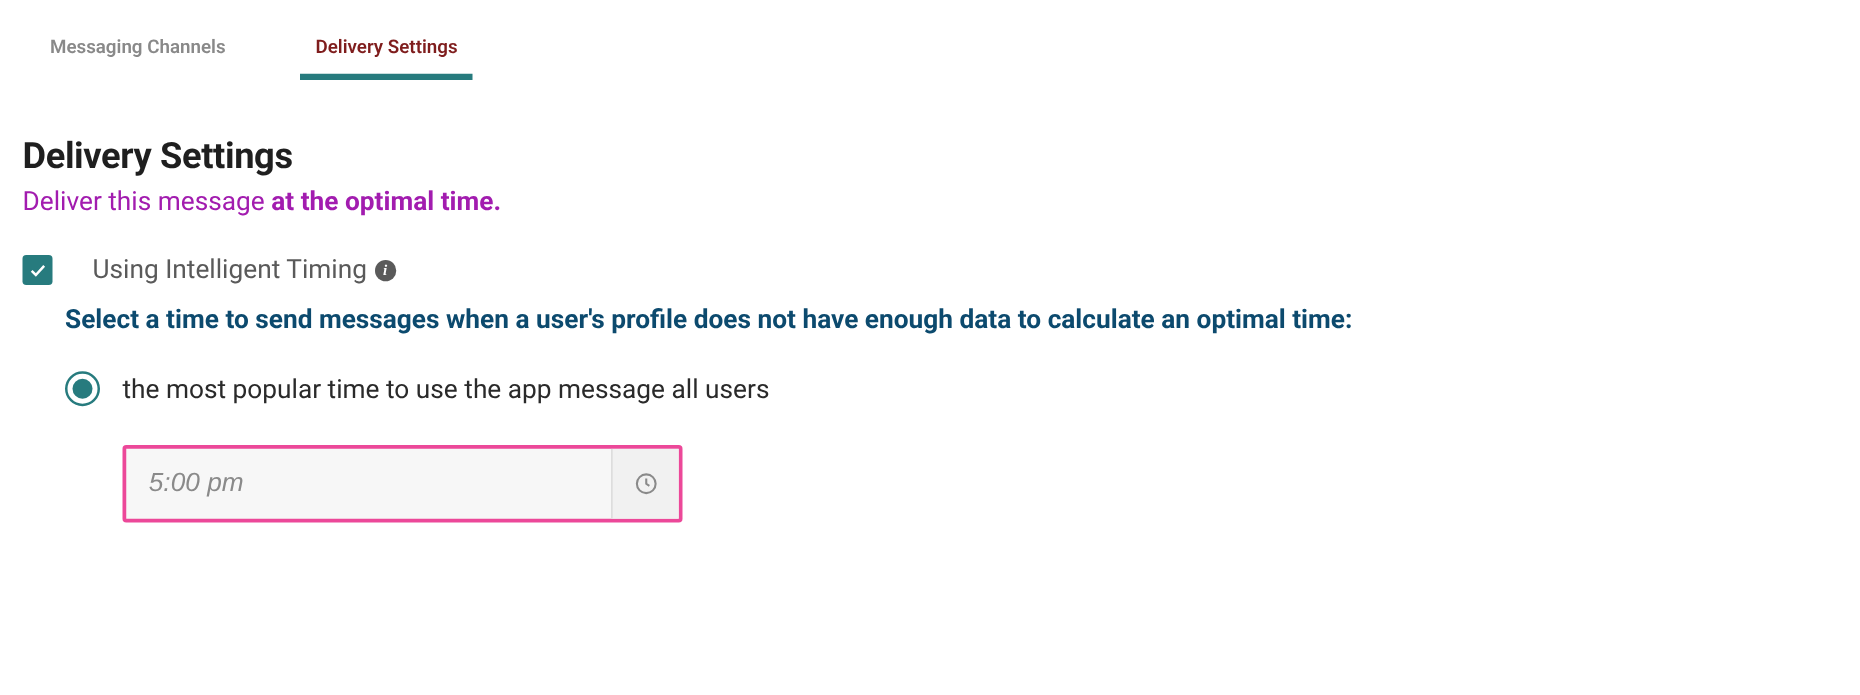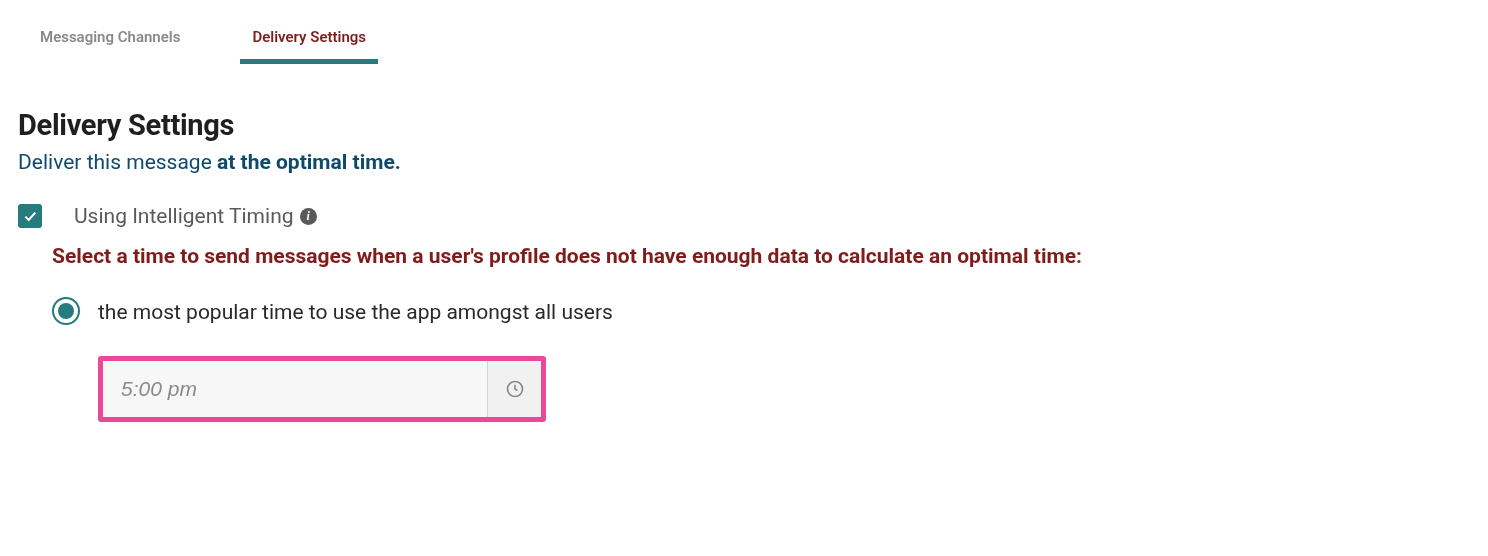--- a/index.html
+++ b/index.html
@@ -44,21 +44,21 @@
     .section-title {
       font-size: 29px;
       font-weight: 700;
       color: #1f1f1f;
       margin-bottom: 8px;
       letter-spacing: -0.3px;
     }
     .section-subtitle {
       font-size: 21px;
       font-weight: 400;
-      color: #0c4a6e;
+      color: #a21caf;
       margin-bottom: 30px;
     }
     .section-subtitle .bold {
       font-weight: 700;
     }
     .checkbox-row {
       display: flex;
       align-items: center;
       gap: 32px;
       margin-bottom: 16px;
@@ -103,21 +103,21 @@
       font-family: Georgia, serif;
       line-height: 1;
       cursor: pointer;
     }
     .indent-block {
       padding-left: 34px;
     }
     .fallback-prompt {
       font-size: 21px;
       font-weight: 700;
-      color: #7f1d1d;
+      color: #0c4a6e;
       margin-bottom: 28px;
     }
     .radio-row {
       display: flex;
       align-items: flex-start;
       gap: 18px;
       margin-bottom: 26px;
     }
     .radio {
       width: 28px;
@@ -147,21 +147,21 @@
       font-size: 21px;
       color: #2a2a2a;
       line-height: 1.6;
       max-width: 560px;
     }
     .time-input-wrap {
       margin-left: 46px;
       margin-top: 12px;
       display: flex;
       width: 448px;
-      border: 5px solid #ec4899;
+      border: 3px solid #ec4899;
       border-radius: 3px;
       background: #f7f7f7;
       overflow: hidden;
     }
     .time-input {
       flex: 1;
       border: none;
       background: transparent;
       padding: 16px 18px;
       font-size: 21px;
@@ -212,21 +212,21 @@
     <span>Using Intelligent Timing</span>
     <span class="info-icon">i</span>
   </div>
 </div>
 
 <div class="indent-block">
   <p class="fallback-prompt">Select a time to send messages when a user's profile does not have enough data to calculate an optimal time:</p>
 
   <div class="radio-row">
     <div class="radio selected"></div>
-    <div class="radio-label">the most popular time to use the app amongst all users</div>
+    <div class="radio-label">the most popular time to use the app message all users</div>
   </div>
 
 
   <div class="time-input-wrap">
     <input class="time-input" type="text" placeholder="5:00 pm" style="">
     <div class="time-icon-box">
       <svg viewBox="0 0 24 24">
         <circle cx="12" cy="12" r="9"></circle>
         <polyline points="12 7 12 12 15 14"></polyline>
       </svg>

